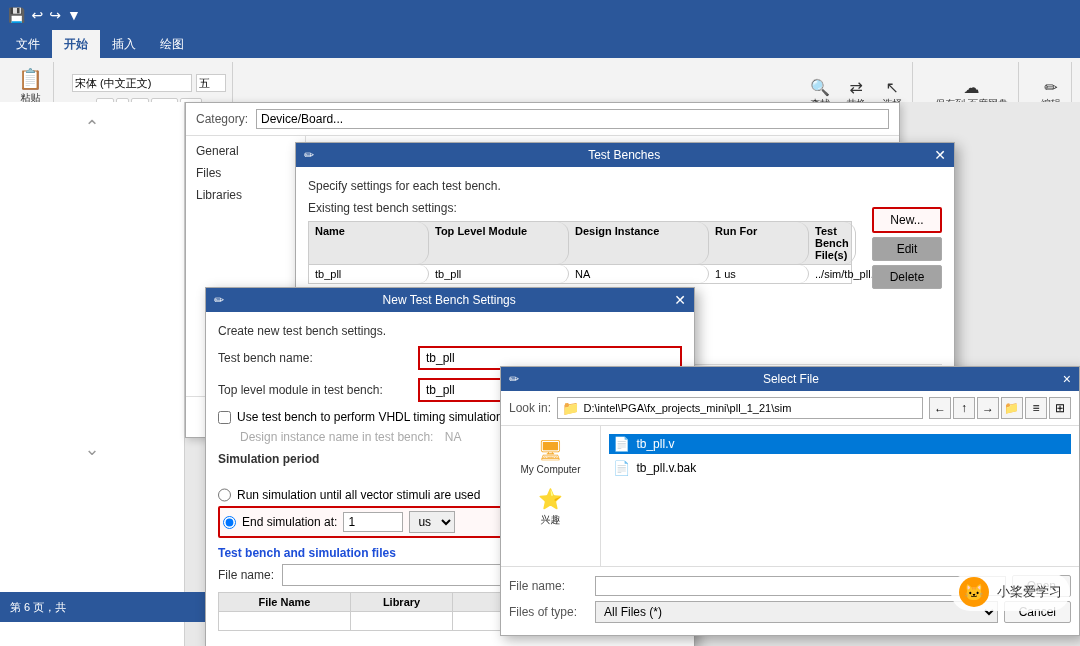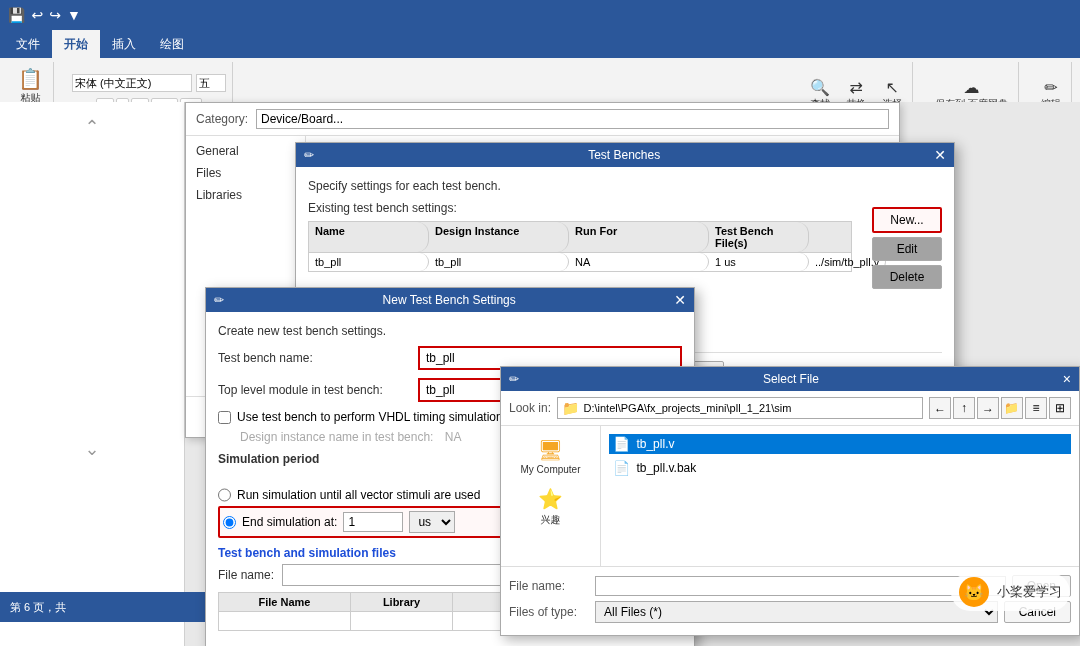--- a/index.html
+++ b/index.html
@@ -655,20 +655,21 @@
         <span>✏</span>
         <span>Test Benches</span>
         <span class="dialog-close-btn">✕</span>
       </div>
       <div class="dialog-content" style="position:relative;">
         <div class="dialog-section-label">Specify settings for each test bench.</div>
         <div class="dialog-section-label" style="margin-top:8px;">Existing test bench settings:</div>
         <div style="margin-right:90px;">
           <div class="tb-table-header">
             <div>Name</div>
+            <div>Top Level Module</div>
             <div>Design Instance</div>
             <div>Run For</div>
             <div>Test Bench File(s)</div>
           </div>
           <div class="tb-table-row">
             <div>tb_pll</div>
             <div>tb_pll</div>
             <div>NA</div>
             <div>1 us</div>
             <div>../sim/tb_pll.v</div>

